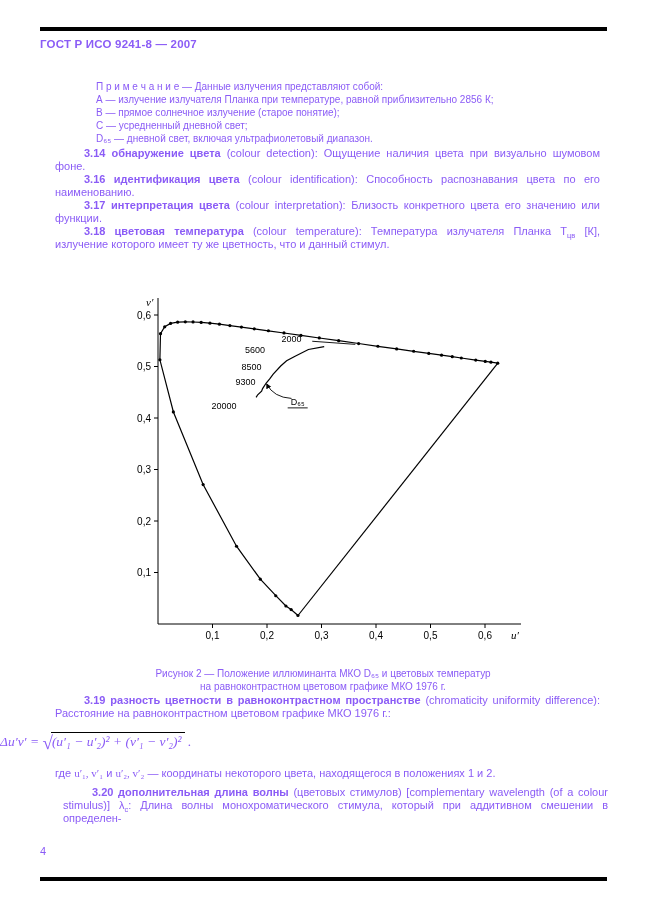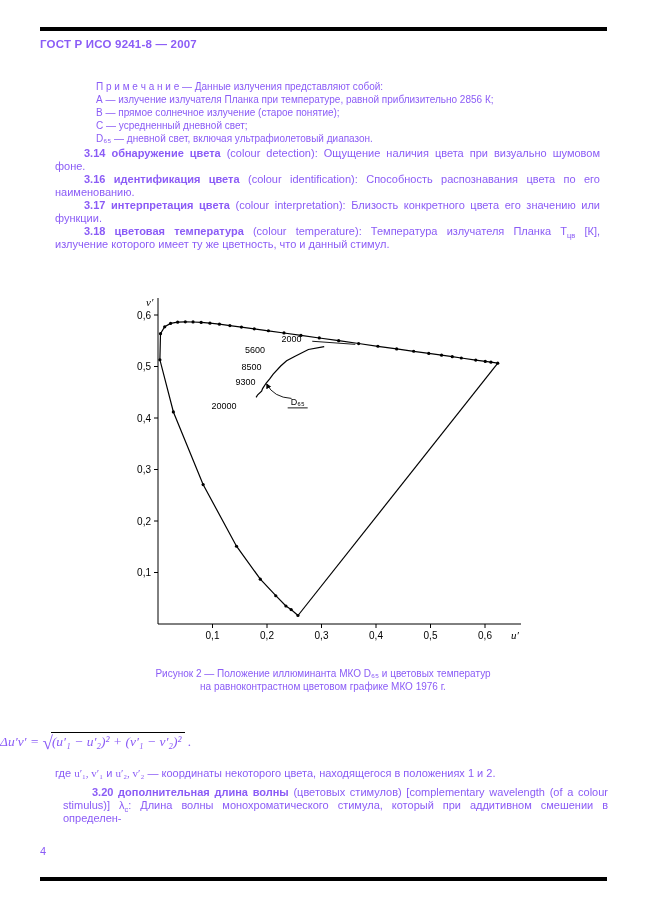--- a/index.html
+++ b/index.html
@@ -142,20 +142,23 @@
         <text x="174.68349999999998" y="112.88049999999998" text-anchor="middle" class="ann">D₆₅</text>
         <line x1="164.68349999999998" y1="115.88049999999998" x2="184.68349999999998" y2="115.88049999999998" stroke="#000" stroke-width="0.9"></line>
       </svg>
   </div>
 
   <div class="caption">
     <div>Рисунок 2 — Положение иллюминанта МКО D₆₅ и цветовых температур</div>
     <div>на равноконтрастном цветовом графике МКО 1976 г.</div>
   </div>
 
+  <div class="para-319 para-block">
+    <p><b class="term">3.19 разность цветности в равноконтрастном пространстве</b><span> (chromaticity uniformity difference): Расстояние на равноконтрастном цветовом графике МКО 1976 г.:</span></p>
+  </div>
 
   <div class="formula-row">
     <span class="f-lhs">Δu′v′ = </span><span class="f-sqrt">√</span><span class="f-rad">(u′₁ − u′₂)² + (v′₁ − v′₂)²</span><span class="f-tail"> .</span>
   </div>
 
   <div class="where-line">
     <span>где  </span><span class="var">u′₁, v′₁</span><span> и </span><span class="var">u′₂, v′₂</span><span>  — координаты некоторого цвета, находящегося в положениях 1 и 2.</span>
   </div>
 
   <div class="para-320 para-block">

